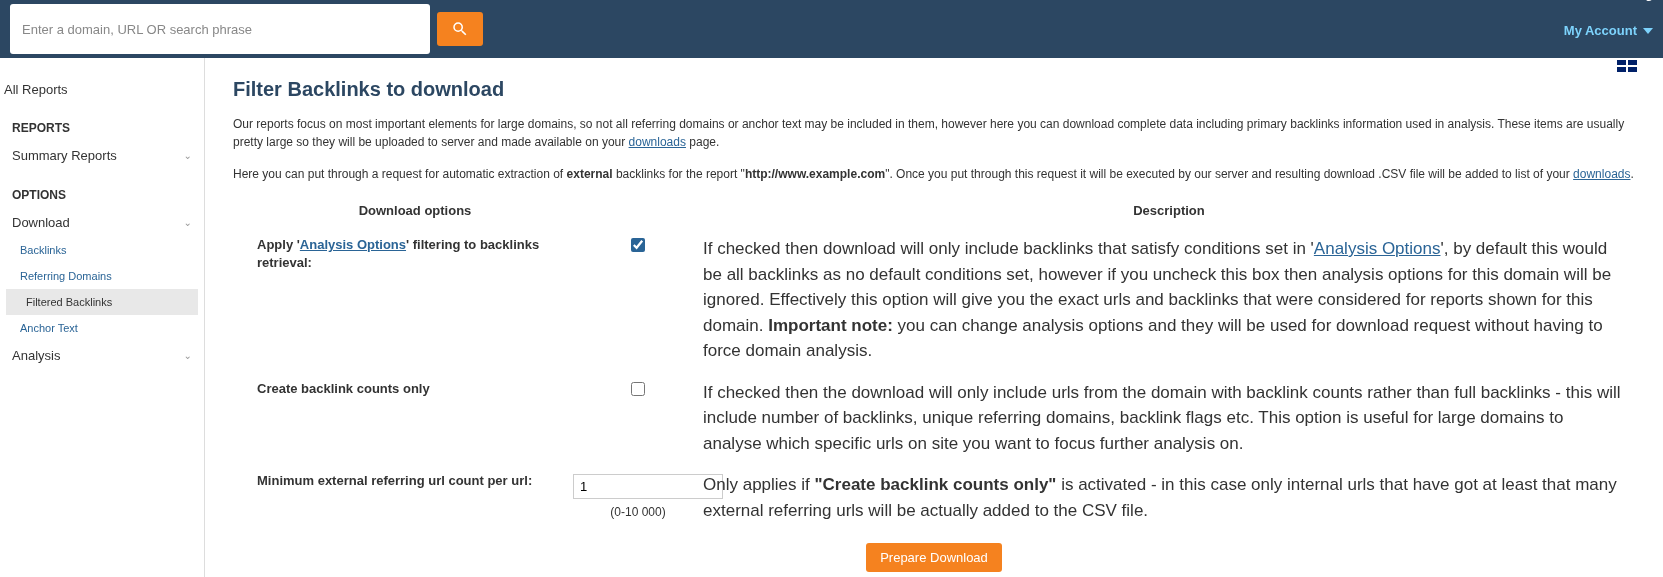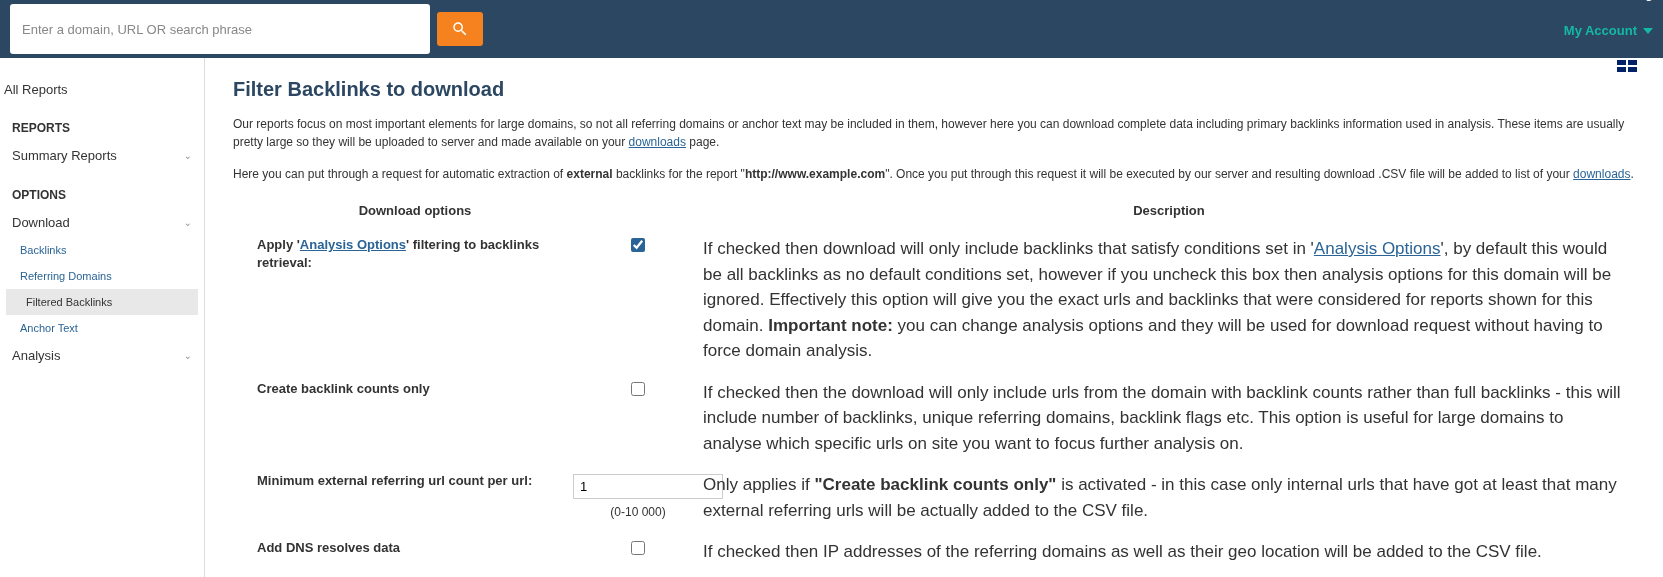--- a/index.html
+++ b/index.html
@@ -5,21 +5,21 @@
 * { box-sizing: border-box; margin: 0; padding: 0; }
 body { font-family: Verdana, Geneva, sans-serif; font-size: 13px; color: #333; background: #fff; }
 .header { background: #2c4762; height: 58px; display: flex; align-items: center; padding: 0 10px; }
 .search-wrap { display: flex; align-items: center; gap: 7px; }
 .search-input { width: 420px; height: 50px; padding: 0 12px; border: none; border-radius: 3px; font-size: 13px; font-family: Verdana, Geneva, sans-serif; color: #333; }
 .search-input::placeholder { color: #888; }
 .search-btn { width: 46px; height: 34px; background: #f5821f; border: none; border-radius: 3px; cursor: pointer; display: flex; align-items: center; justify-content: center; }
 .search-btn svg { width: 18px; height: 18px; fill: #fff; }
 .header-right { margin-left: auto; display: flex; align-items: flex-end; gap: 22px; color: #fff; font-size: 13px; flex-direction: column; }
 .header-link { color: #fff; cursor: pointer; font-weight: bold; }
-.header-account { color: #14b8a6; cursor: pointer; display: flex; align-items: center; gap: 6px; font-weight: bold; }
+.header-account { color: #7dd3fc; cursor: pointer; display: flex; align-items: center; gap: 6px; font-weight: bold; }
 .chevron { display: inline-block; width: 0; height: 0; border-left: 5px solid transparent; border-right: 5px solid transparent; border-top: 6px solid currentColor; }
 .flag { display: flex; align-items: center; gap: 6px; cursor: pointer; }
 .flag-icon { width: 20px; height: 12px; background: linear-gradient(to bottom, #012169 0%, #012169 100%); position: relative; overflow: hidden; }
 .flag-icon::before { content: ""; position: absolute; inset: 0; background:
   linear-gradient(to bottom, transparent 40%, #fff 40%, #fff 60%, transparent 60%),
   linear-gradient(to right, transparent 43%, #fff 43%, #fff 57%, transparent 57%),
   linear-gradient(to bottom, transparent 44%, #C8102E 44%, #C8102E 56%, transparent 56%),
   linear-gradient(to right, transparent 46%, #C8102E 46%, #C8102E 54%, transparent 54%);
 }
 .layout { display: flex; }
@@ -146,27 +146,20 @@
         <div class="opt-label">Minimum external referring url count per url:</div>
         <div class="opt-ctrl">
           <input type="text" value="1" style="">
           <span class="range">(0-10 000)</span>
         </div>
         <div class="opt-desc">
           <span>Only applies if </span><b>"Create backlink counts only"</b><span> is activated - in this case only internal urls that have got at least that many external referring urls will be actually added to the CSV file.</span>
         </div>
       </div>
 
-      <div class="opts-row">
-        <div class="opt-label">Add DNS resolves data</div>
-        <div class="opt-ctrl">
-          <input type="checkbox" style="">
-        </div>
-        <div class="opt-desc">If checked then IP addresses of the referring domains as well as their geo location will be added to the CSV file.</div>
-      </div>
 
       <div class="btn-row">
         <button class="prepare-btn">Prepare Download</button>
       </div>
     </div>
 
     <p class="note">
       <b>Note:</b><span> please note that you are bound by our </span><a>Terms of Use</a><span>, specifically (but not limited to) you can't create derivative works on the basis of this information or resell it without our prior written permission.</span>
     </p>
   </div>

